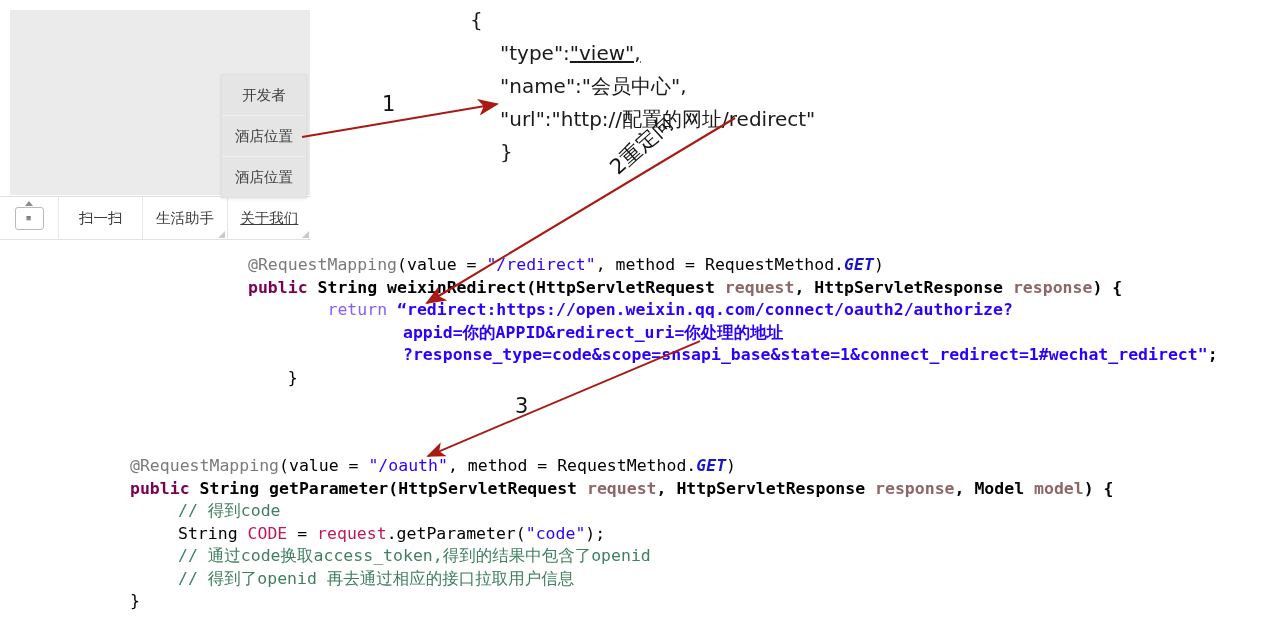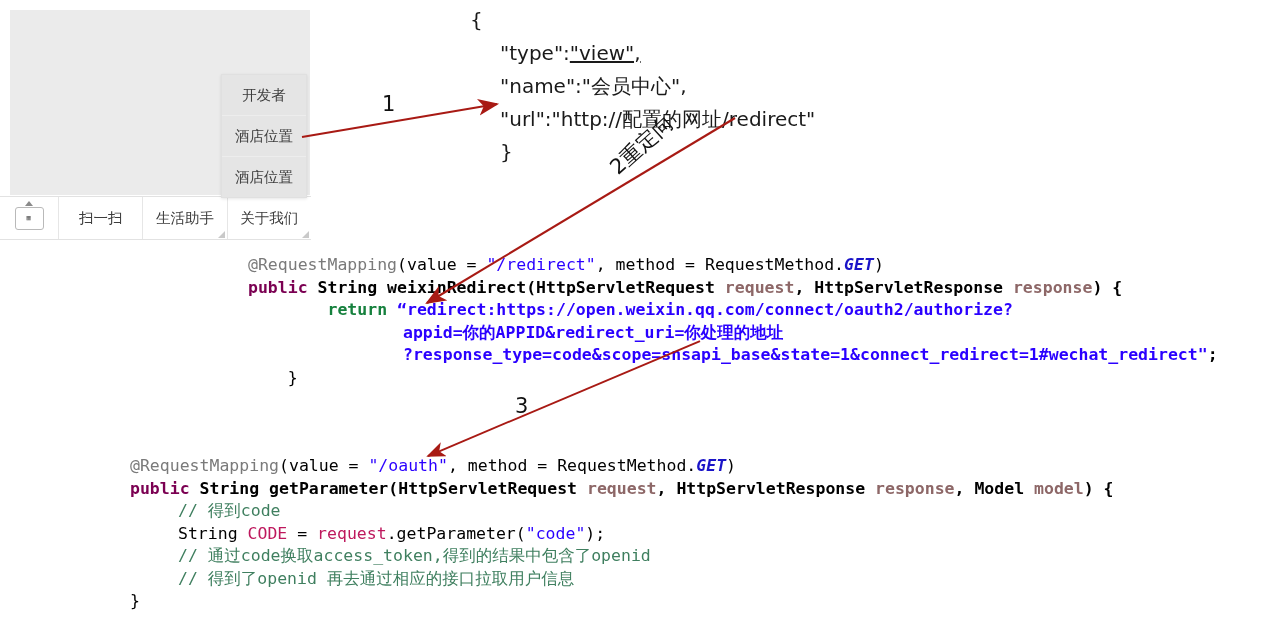--- a/index.html
+++ b/index.html
@@ -25,21 +25,21 @@
     display:flex;align-items:stretch;
   }
   .nav-cell{
     flex:1 1 0;
     display:flex;align-items:center;justify-content:center;
     position:relative;
     font-size:14.5px;color:#3d3d3d;
     border-right:1px solid #e6e6e6;
     font-family:"DejaVu Sans","Liberation Sans",sans-serif;
   }
-  .nav-cell:last-child{border-right:none;}
+  .nav-cell:last-child{border-right:none;text-decoration:underline;}
   .nav-cell.kb{flex:0 0 58px;}
   .corner-tri{
     position:absolute;right:2px;bottom:1px;
     width:0;height:0;
     border-left:7px solid transparent;
     border-bottom:7px solid #c9c9c9;
   }
   .kb-icon{
     position:relative;width:27px;height:21px;
     border:1px solid #b9b9b9;border-radius:3px;background:#fff;
@@ -85,21 +85,21 @@
   .code{
     position:absolute;
     font-family:"DejaVu Sans Mono","Liberation Mono",monospace;
     font-size:16.5px;line-height:22.5px;
     white-space:pre;color:#000000;
   }
   .code-mid{left:248px;top:254px;}
   .code-bot{left:130px;top:455px;}
   .anno{color:#7a7a7a;}
   .kw{color:#7b0052;font-weight:bold;}
-  .kw2{color:#15803d;font-weight:bold;}
+  .kw2{color:#8b5cf6;font-weight:normal;}
   .str{color:#2a00ff;}
   .strb{color:#2a00ff;font-weight:bold;}
   .get{color:#1a14c8;font-weight:bold;font-style:italic;}
   .param{color:#8d6767;font-weight:bold;}
   .param-n{color:#be185d;}
   .cmt{color:#3f7f5f;}
   .b{font-weight:bold;}
 
   
   .ann-layer{position:absolute;left:0;top:0;width:1262px;height:626px;

